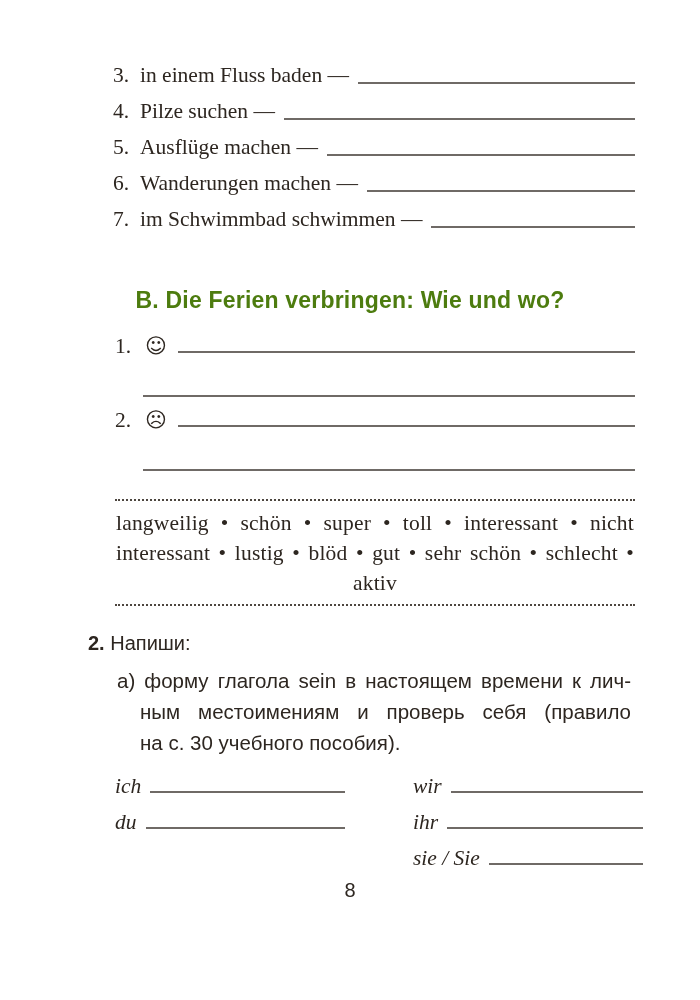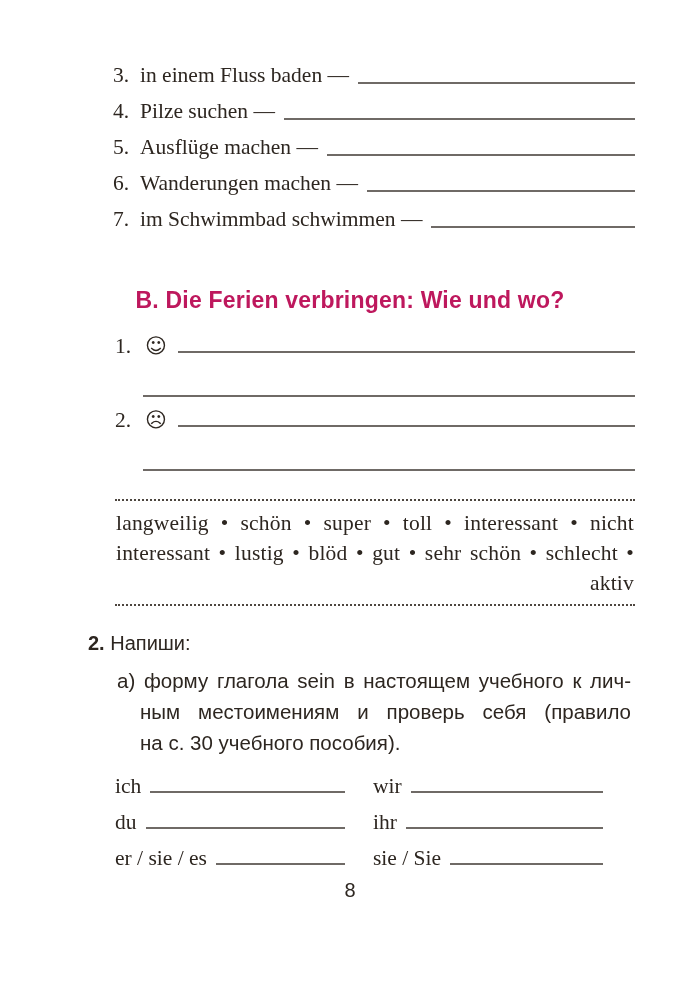--- a/index.html
+++ b/index.html
@@ -15,21 +15,21 @@
   
   .ex-list{margin:54px 65px 0 113px;}
   .ex-row{display:flex;align-items:flex-end;height:36px;font-size:21.5px;line-height:30px;}
   .ex-row .num{width:27px;flex:0 0 auto;}
   .ex-row .itx{white-space:nowrap;flex:0 0 auto;}
   .rule{flex:1 1 auto;border-bottom:2px solid #6f6a66;margin:0 0 6px 9px;min-width:30px;}
 
   
   .heading{
     margin-top:53px;text-align:center;
-    font-size:23px;font-weight:700;letter-spacing:0.2px;color:#be185d;
+    font-size:23px;font-weight:700;letter-spacing:0.2px;color:#4d7c0f;
   }
 
   
   .task-hd{margin:25px 65px 0 88px;font-size:20px;line-height:24px;}
   .task-hd .tnum{font-weight:700;}
 
   
   .groups{margin:9px 65px 0 115px;}
   .grp-row{display:flex;align-items:flex-end;height:36px;font-size:21.5px;}
   .grp-row .num{width:30px;flex:0 0 auto;}
@@ -40,30 +40,30 @@
   .cont-rule{height:36px;border-bottom:2px solid #6f6a66;margin:0 0 0 28px;}
 
   
   .word-box{
     margin:28px 65px 0 115px;width:518px;
     border-top:2px dotted #4d463f;border-bottom:2px dotted #4d463f;
     padding:7px 1px 6px 1px;
     font-size:21.5px;line-height:30px;letter-spacing:0.2px;color:#2d2620;
   }
   .wline-just{text-align:justify;text-align-last:justify;}
-  .wline{text-align:right;}
+  .wline{text-align:center;}
 
   
   .sub-a{margin:10px 0 0 117px;width:514px;font-size:20.5px;line-height:31px;}
   .sub-a .ln-just{text-align:justify;text-align-last:justify;}
   .sub-a .indent{margin-left:23px;}
   .bold{font-weight:400;}
 
   
-  .pron{margin:5px 65px 0 115px;display:flex;gap:28px;}
+  .pron{margin:5px 65px 0 115px;display:flex;gap:68px;font-style:italic;}
   .pcol{width:230px;flex:0 0 auto;}
   .p-row{display:flex;align-items:flex-end;height:36px;font-size:21.5px;}
   .p-row .plabel{flex:0 0 auto;white-space:nowrap;}
 
   
   .pageno{margin-top:8px;text-align:center;font-size:20px;color:#2d2620;}
 </style>
 </head>
 <body>
 
@@ -124,38 +124,34 @@
   <div class="task-hd">
     <span class="tnum">2.</span>
     <span>Напиши:</span>
   </div>
 
   <div class="sub-a">
     <div class="ln-just">
       <span>а)</span>
       <span>форму глагола </span>
       <span class="bold">sein</span>
-      <span> в настоящем учебного к лич-</span>
+      <span> в настоящем времени к лич-</span>
     </div>
     <div class="ln-just indent">ным местоимениям и проверь себя (правило</div>
     <div class="indent">на с. 30 учебного пособия).</div>
   </div>
 
   <div class="pron">
     <div class="pcol">
       <div class="p-row serif">
         <span class="plabel">ich</span>
         <span class="rule"></span>
       </div>
       <div class="p-row serif">
         <span class="plabel">du</span>
-        <span class="rule"></span>
-      </div>
-      <div class="p-row serif">
-        <span class="plabel">er / sie / es</span>
         <span class="rule"></span>
       </div>
     </div>
     <div class="pcol">
       <div class="p-row serif">
         <span class="plabel">wir</span>
         <span class="rule"></span>
       </div>
       <div class="p-row serif">
         <span class="plabel">ihr</span>

